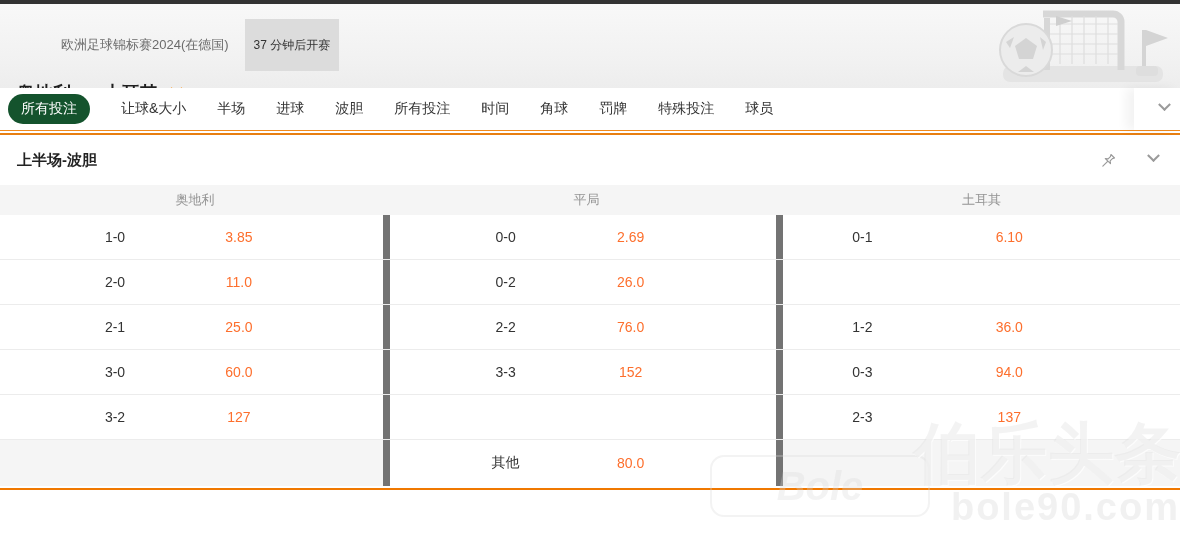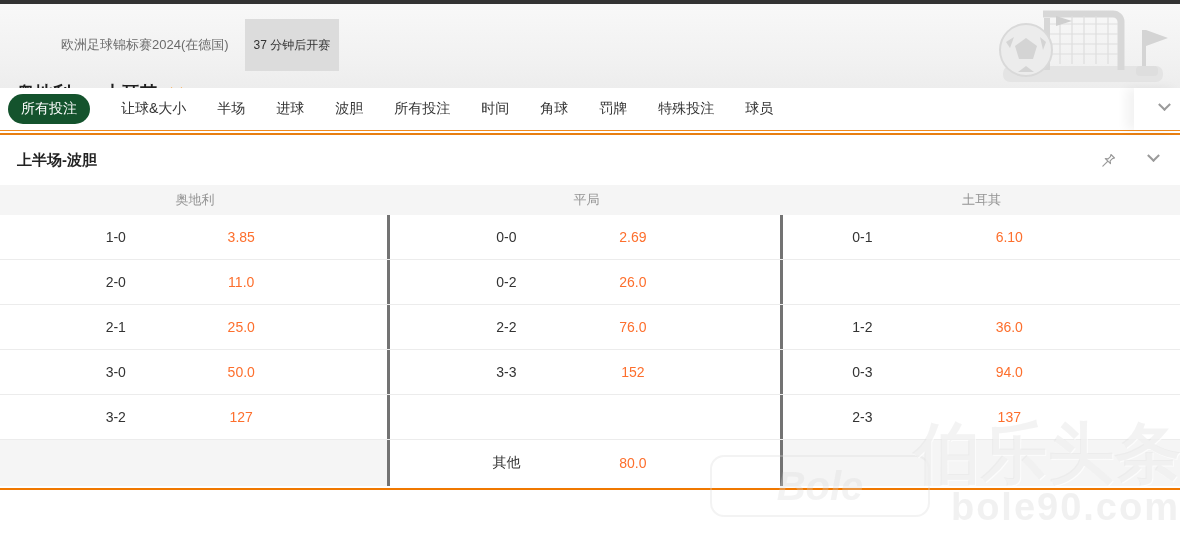--- a/index.html
+++ b/index.html
@@ -49,21 +49,21 @@
   
   .col-headers { height:30px; background:#f5f5f5; display:grid;
                  grid-template-columns:390px 393px 397px; align-items:center; }
   .col-header { text-align:center; font-size:13px; color:#949494; }
 
   
   .odds-row { display:grid; grid-template-columns:390px 393px 397px; height:45px;
               border-bottom:1px solid #ececec; }
   .odds-row.last { height:46px; border-bottom:none; }
   .odds-cell { display:flex; align-items:center; background:#fff; cursor:pointer; }
-  .odds-cell:nth-child(1), .odds-cell:nth-child(2) { border-right:3px solid #737373;padding-left:48px; }
+  .odds-cell:nth-child(1), .odds-cell:nth-child(2) { border-right:7px solid #737373;padding-left:48px; }
   .odds-cell.muted { background:#f5f5f5; cursor:default; }
   .score-label { width:40%; text-align:center; font-size:14px; color:#333; }
   .odds-value { width:34%; text-align:center; font-size:14px; color:#fd6f2d; }
 
   .bottom-gap { height:2px; background:#fff; }
   .bottom-line { height:2px; background:#f07800; }
 
   
   .watermark { position:absolute; right:0; bottom:18px; width:360px; height:110px;
                pointer-events:none; }
@@ -205,21 +205,21 @@
           <span class="odds-value">76.0</span>
         </div>
         <div class="odds-cell">
           <span class="score-label">1-2</span>
           <span class="odds-value">36.0</span>
         </div>
       </div>
       <div class="odds-row">
         <div class="odds-cell">
           <span class="score-label">3-0</span>
-          <span class="odds-value">50.0</span>
+          <span class="odds-value">60.0</span>
         </div>
         <div class="odds-cell">
           <span class="score-label">3-3</span>
           <span class="odds-value">152</span>
         </div>
         <div class="odds-cell">
           <span class="score-label">0-3</span>
           <span class="odds-value">94.0</span>
         </div>
       </div>

